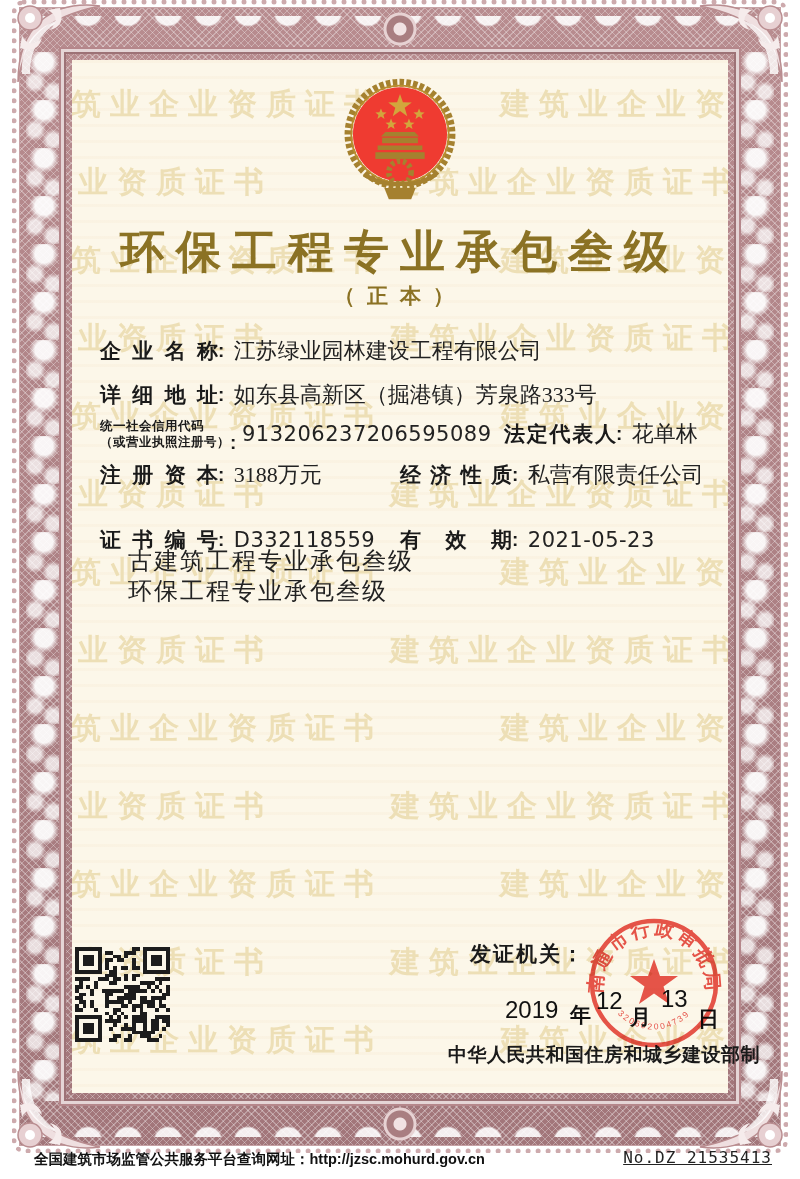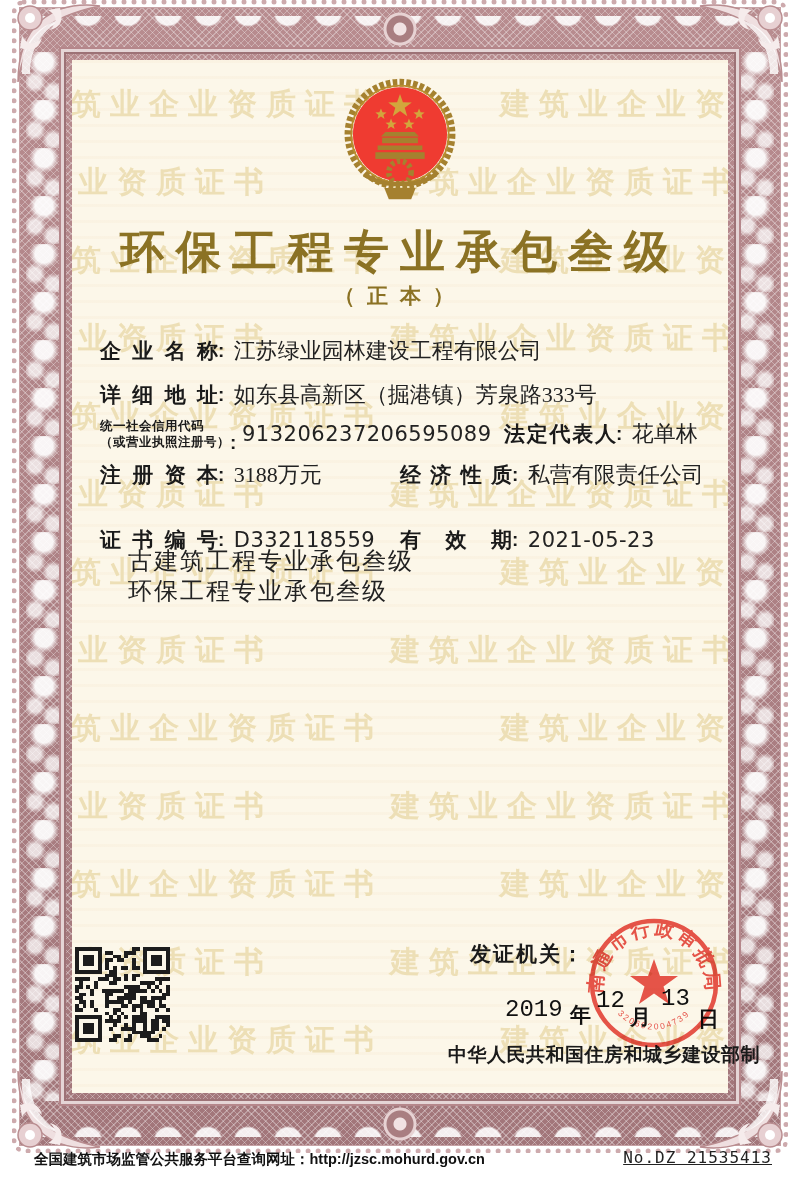--- a/index.html
+++ b/index.html
@@ -66,21 +66,21 @@
   .val.num{font-family:"DejaVu Sans",sans-serif;font-size:21px;letter-spacing:.5px;}
   .small-lbl{display:inline-block;width:142px;font-weight:bold;font-size:12.5px;line-height:16px;
        vertical-align:middle;letter-spacing:.5px;}
   .abs2{position:absolute;left:300px;top:0;}
   .qual-head{position:absolute;left:100px;top:521px;font-size:19px;font-weight:bold;letter-spacing:1px;}
   .qual-item{position:absolute;left:128px;font-size:24px;letter-spacing:2px;
        font-family:"Liberation Serif","DejaVu Serif",serif;color:#222;}
 
   .qr{position:absolute;left:75px;top:947px;width:95px;height:95px;}
   .authority{position:absolute;left:470px;top:940px;font-size:21px;font-weight:bold;letter-spacing:2px;}
-  .date-part{position:absolute;font-size:24px;font-family:Liberation Mono, monospace;color:#111;}
+  .date-part{position:absolute;font-size:24px;font-family:Liberation Sans, sans-serif;color:#111;}
   .date-unit{position:absolute;font-size:21px;font-weight:bold;color:#111;}
   .maker{position:absolute;left:448px;top:1042px;font-size:19px;font-weight:bold;letter-spacing:.5px;
        font-family:"Liberation Serif","DejaVu Serif",serif;}
   .seal{position:absolute;left:586px;top:915px;opacity:.9;mix-blend-mode:multiply;}
 
   .footer-left{position:absolute;left:34px;top:1150px;font-size:14.5px;font-weight:bold;color:#111;}
   .footer-left .url{font-weight:bold;font-family:"Liberation Sans",sans-serif;}
   .footer-right{position:absolute;right:28px;top:1148px;font-size:16px;color:#222;
        font-family:"DejaVu Sans Mono","Liberation Mono",monospace;letter-spacing:1px;text-decoration:underline;}
 </style>

